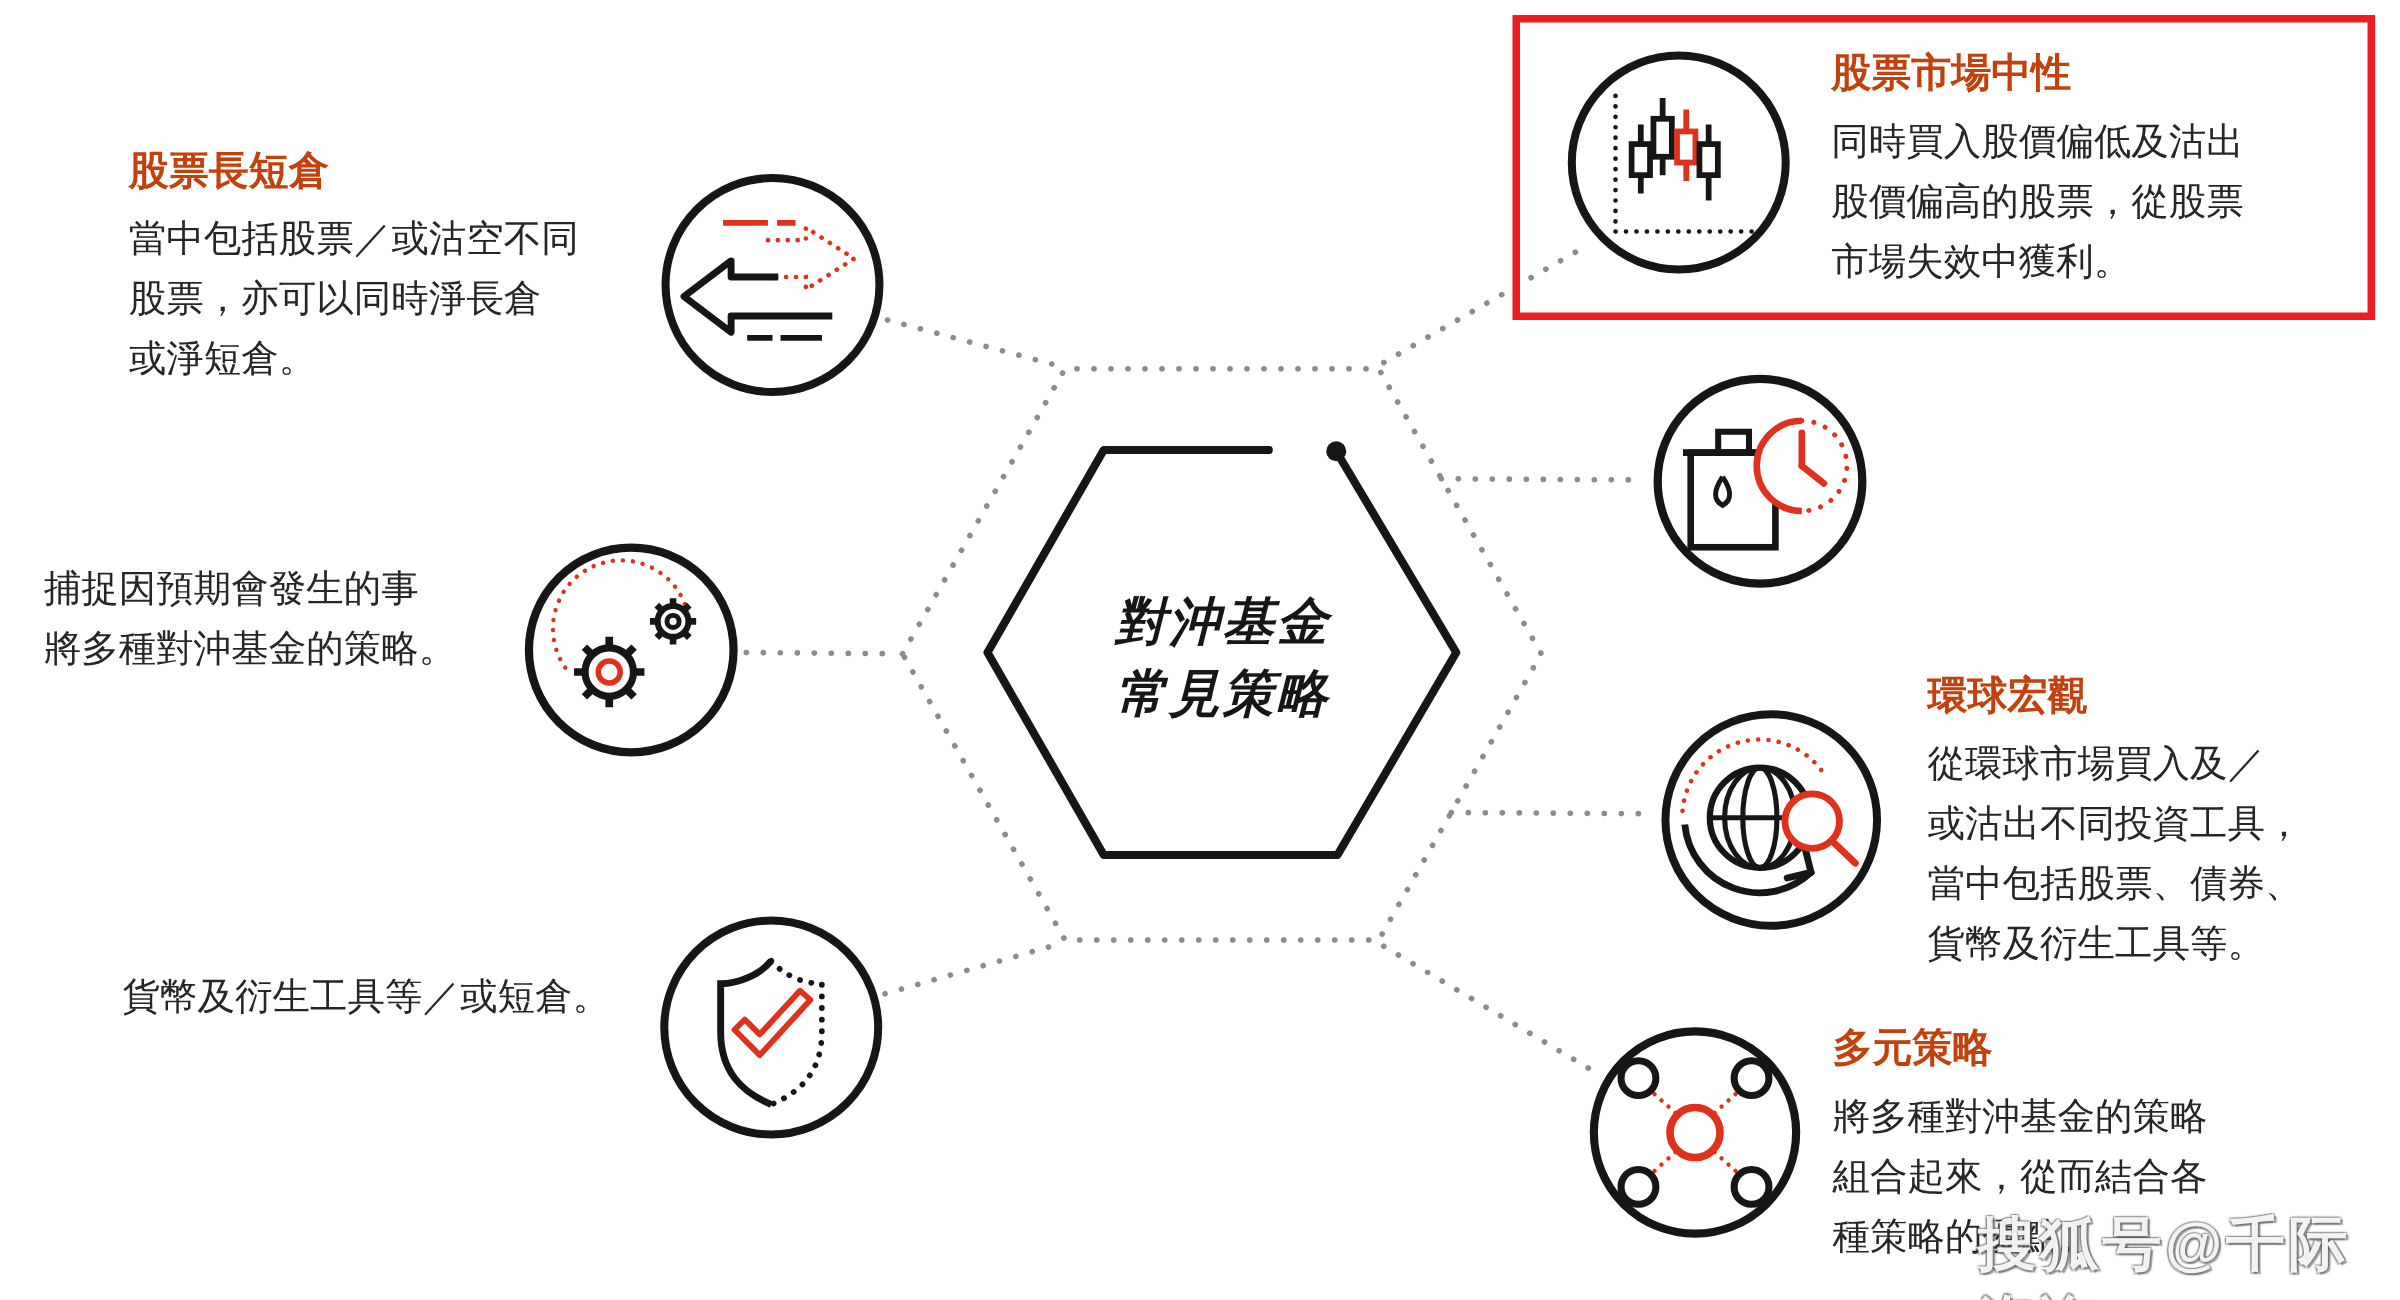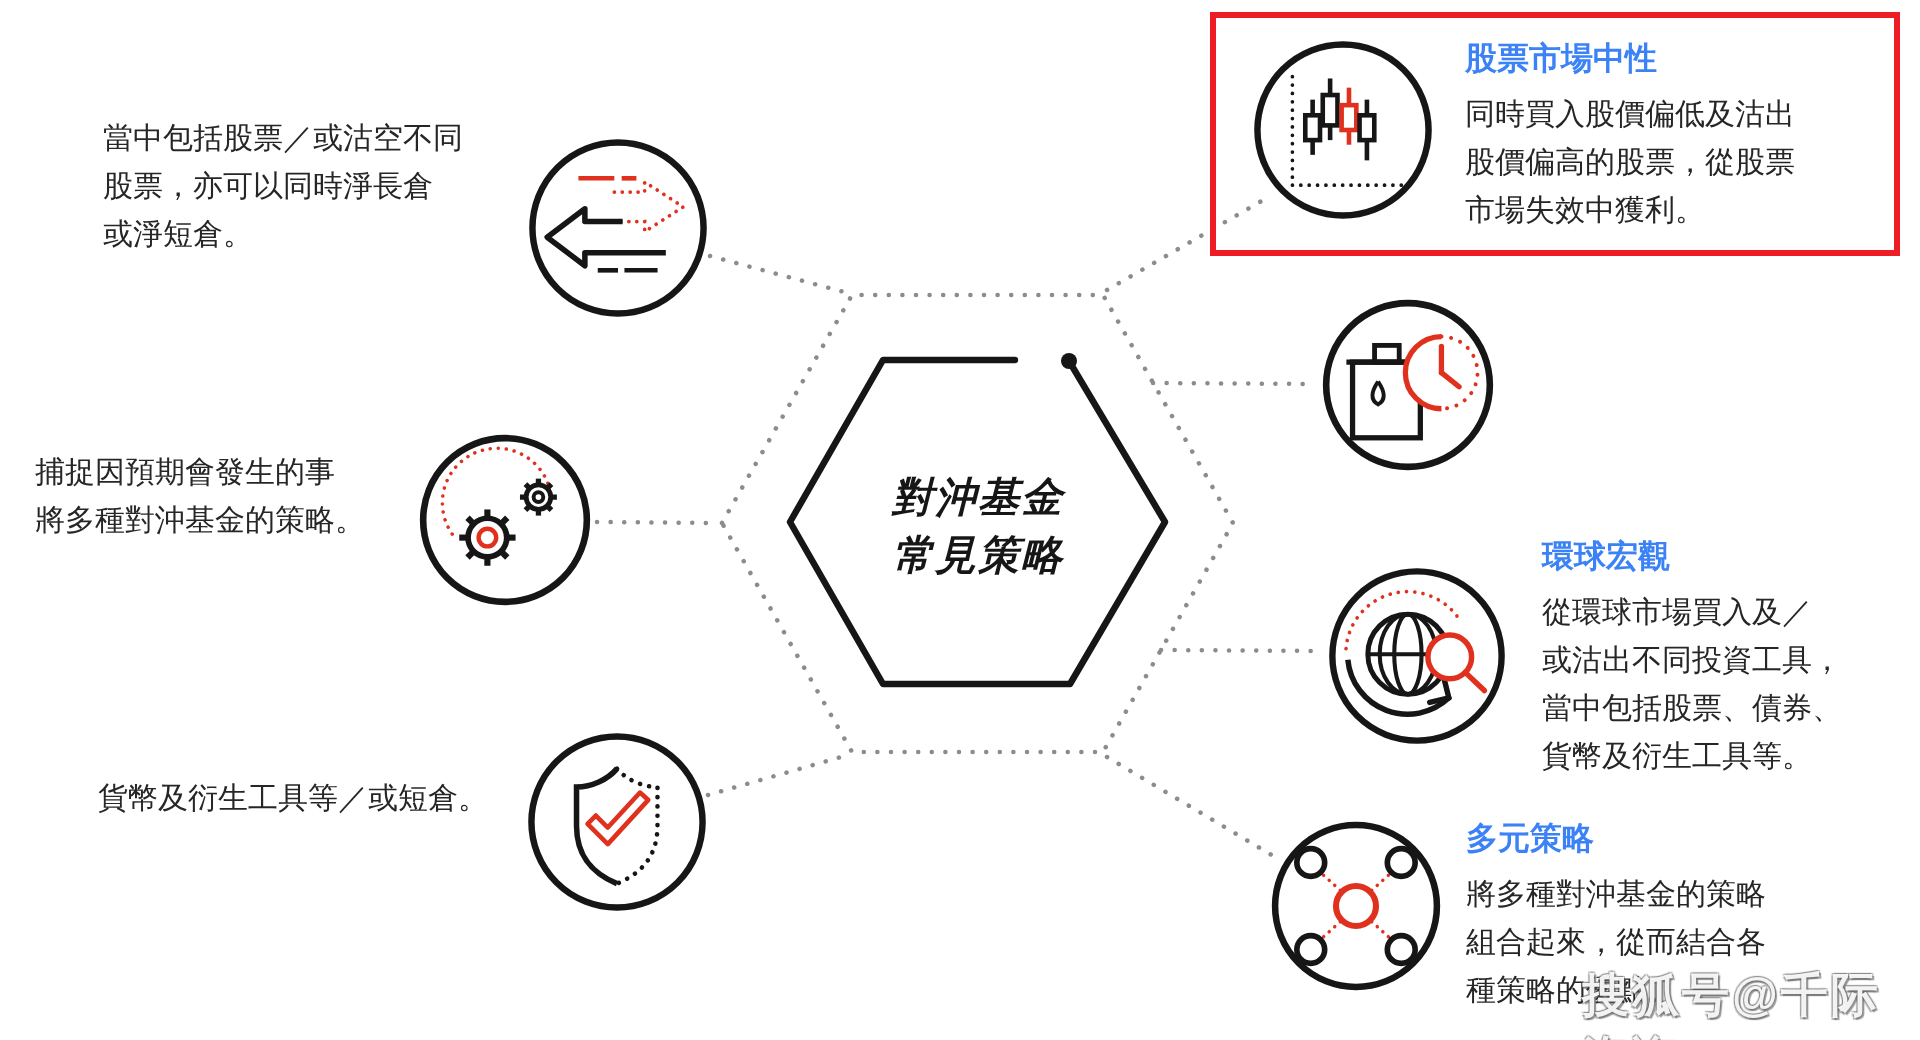--- a/index.html
+++ b/index.html
@@ -3,21 +3,21 @@
 <meta charset="utf-8">
 <style>
   :root{
     --red:#e0301e; --hl:#ee1c25; --line:#161616; --dot:#8c8c8c; --text:#262626;
   }
   html,body{margin:0;padding:0;background:#fff;}
   .canvas{position:relative;width:1920px;height:1040px;background:#fff;overflow:hidden;
           font-family:"Liberation Sans","DejaVu Sans",sans-serif;}
   .layer{position:absolute;left:0;top:0;}
   .label{position:absolute;color:var(--text);}
-  .label h3{margin:0 0 10px 0;font-size:32px;line-height:44px;font-weight:700;color:#3b82f6;}
+  .label h3{margin:0 0 10px 0;font-size:32px;line-height:44px;font-weight:700;color:#c2410c;}
   .label p{margin:0;font-size:30px;line-height:48px;white-space:pre-line;}
   .center-title{position:absolute;left:856px;top:468px;width:244px;text-align:center;
                 font-size:41px;line-height:58px;font-weight:700;color:var(--line);
                 white-space:pre-line;letter-spacing:2px;font-style:italic;}
   .hl-box{position:absolute;left:1210px;top:12px;width:690px;height:244px;
           border:6px solid var(--hl);box-sizing:border-box;}
   .icon{position:absolute;}
   .wm{position:absolute;left:1582px;top:964px;font-size:47px;font-weight:700;letter-spacing:3px;
       color:rgba(255,255,255,.92);
       text-shadow:2px 2px 1px rgba(70,70,70,.55),-1px -1px 1px rgba(70,70,70,.45),
@@ -161,20 +161,21 @@
       <circle cx="48" cy="50" r="16" fill="#fff"></circle>
         <circle cx="152" cy="50" r="16" fill="#fff"></circle>
       <circle cx="48" cy="150" r="16" fill="#fff"></circle>
         <circle cx="152" cy="150" r="16" fill="#fff"></circle>
     </g>
   </svg>
 
   <div class="hl-box"></div>
 
   <section class="label" style="left:103px;top:114px;width:420px">
+    <h3>股票長短倉</h3>
     <p>當中包括股票／或沽空不同
 股票，亦可以同時淨長倉
 或淨短倉。</p>
   </section>
 
   <section class="label" style="left:35px;top:448px;width:420px">
     <p>捕捉因預期會發生的事
 將多種對沖基金的策略。</p>
   </section>
 

